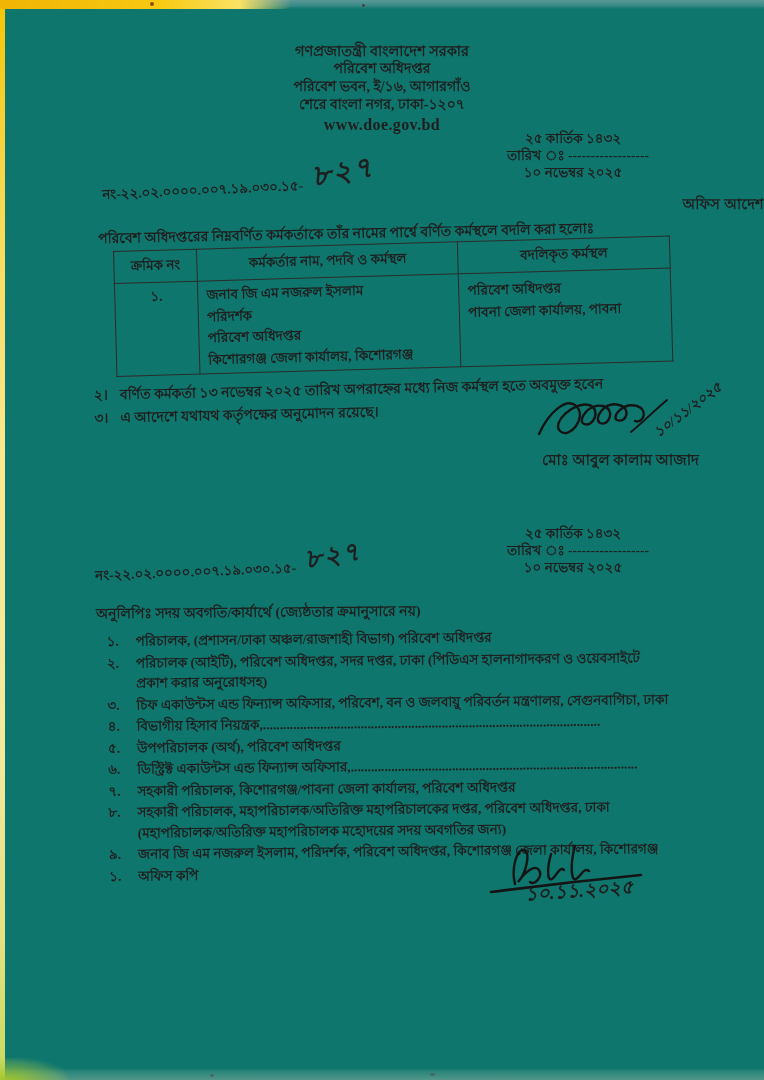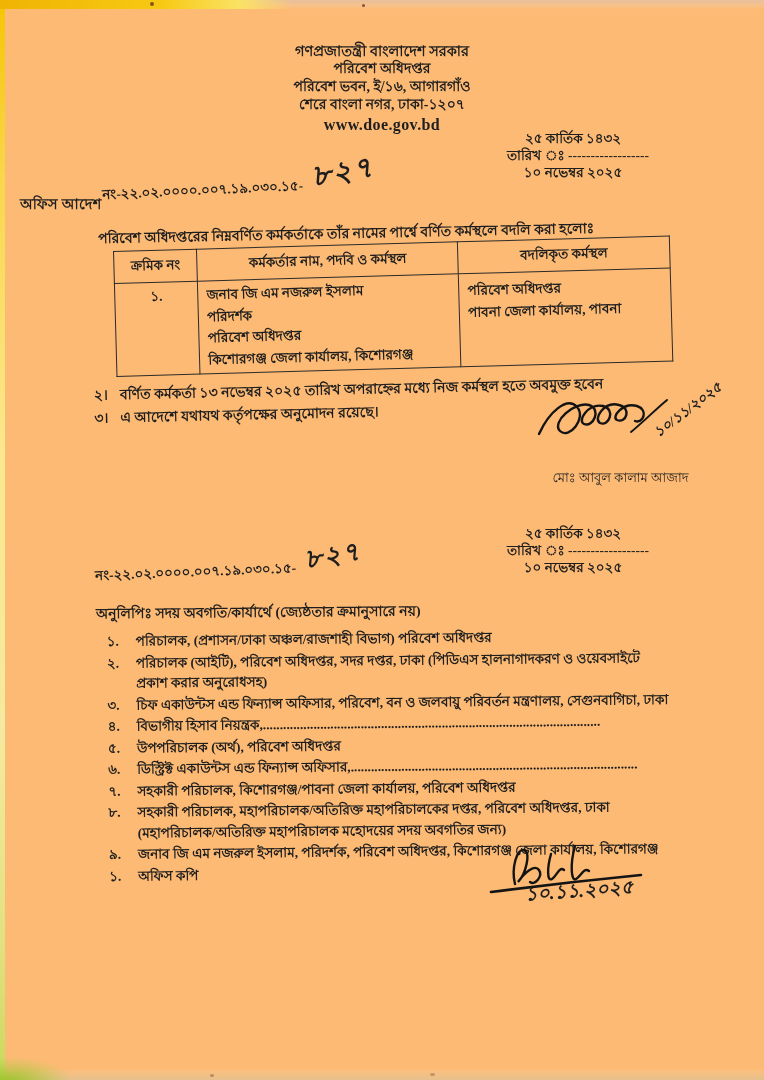--- a/index.html
+++ b/index.html
@@ -1,18 +1,18 @@
 <!DOCTYPE html>
 <html><head>
 <meta charset="utf-8">
 <style>
   html,body{margin:0;padding:0;background:#ffffff;}
   .page{
     position:relative;width:764px;height:1080px;overflow:hidden;
-    background:#fdba74;color:#1e1e1e;
+    background:#0f766e;color:#1e1e1e;
     font-family:"Liberation Serif","DejaVu Sans",serif;
   }
   
   .edge-top{position:absolute;left:0;top:0;width:100%;height:9px;
     background:linear-gradient(180deg,rgba(200,200,212,.42),rgba(224,224,232,.18) 65%,rgba(255,255,255,0));}
   .edge-bottom{position:absolute;left:0;bottom:0;width:100%;height:12px;
     background:linear-gradient(0deg,rgba(190,202,180,.38),rgba(214,222,204,.14) 70%,rgba(255,255,255,0));}
   .edge-left{position:absolute;left:0;top:0;width:5px;height:100%;
     background:linear-gradient(180deg,#f5c503 0%,#f9d64a 16%,#fbe88e 42%,#f4ea9e 68%,#e2e07e 88%,#c9d95c 100%);}
   .corner-yellow{position:absolute;left:0;top:0;width:292px;height:9px;
@@ -34,21 +34,21 @@
   .memo1{left:102px;top:160px;transform:rotate(-2.6deg);}
   .memo2{left:95px;top:546px;transform:rotate(-2.2deg);}
   .hw-num{display:inline-block;font-size:29px;font-weight:700;margin-left:10px;
     transform:rotate(-7deg) translateY(-7px);font-style:italic;letter-spacing:2px;}
   .dateblock{position:absolute;width:172px;font-size:13.5px;font-weight:600;line-height:17px;text-align:center;}
   .db1{left:492px;top:130px;}
   .db2{left:492px;top:525px;}
   .dateblock .pad{padding-right:10px;}
 
   
-  .doc-title{position:absolute;left:0;right:0;top:193px;text-align:left;
+  .doc-title{position:absolute;left:0;right:0;top:193px;text-align:right;
     font-size:14.5px;font-weight:700;letter-spacing:.3px;margin-left:20px;}
   .intro{position:absolute;left:98px;top:221px;width:600px;font-size:14px;font-weight:600;
     transform:rotate(-1.2deg);}
 
   table.order{position:absolute;left:113px;top:251px;width:557px;border-collapse:collapse;
     transform:rotate(-1.6deg);transform-origin:0 0;font-size:13.5px;font-weight:600;}
   table.order th,table.order td{border:1.6px solid #2b2b2b;padding:3px 8px;vertical-align:top;}
   table.order th{font-weight:700;text-align:center;padding:4px 6px;}
   table.order td.sl{text-align:center;width:68px;}
   table.order td.name{width:252px;line-height:21.5px;}
@@ -61,21 +61,21 @@
 
   
   .sigblock{position:absolute;text-align:center;}
   .sig1{left:518px;top:388px;width:205px;}
   .sig2{left:455px;top:840px;width:230px;}
   .scribble{position:relative;}
   .hw-date1{position:absolute;right:-6px;top:10px;transform:rotate(-37deg);
     font-size:14px;font-weight:700;font-style:italic;white-space:nowrap;}
   .hw-date2{position:absolute;left:70px;top:36px;transform:rotate(-4deg);
     font-size:19px;font-weight:700;font-style:italic;white-space:nowrap;}
-  .signame{font-size:13px;font-weight:400;line-height:21px;margin-top:17px;}
+  .signame{font-size:15px;font-weight:700;line-height:21px;}
 
   
   .dist-heading{position:absolute;left:96px;top:601px;font-size:14px;font-weight:700;
     transform:rotate(-.5deg);}
   .dist-list{position:absolute;left:108px;top:629px;width:562px;transform:rotate(-.6deg);
     font-size:13.5px;font-weight:600;}
   .dist-list .li{display:flex;gap:9px;line-height:20.5px;margin-bottom:1px;}
   .dist-list .no{min-width:20px;}
   .dist-list .txt{flex:1;word-break:break-word;}
 </style>

